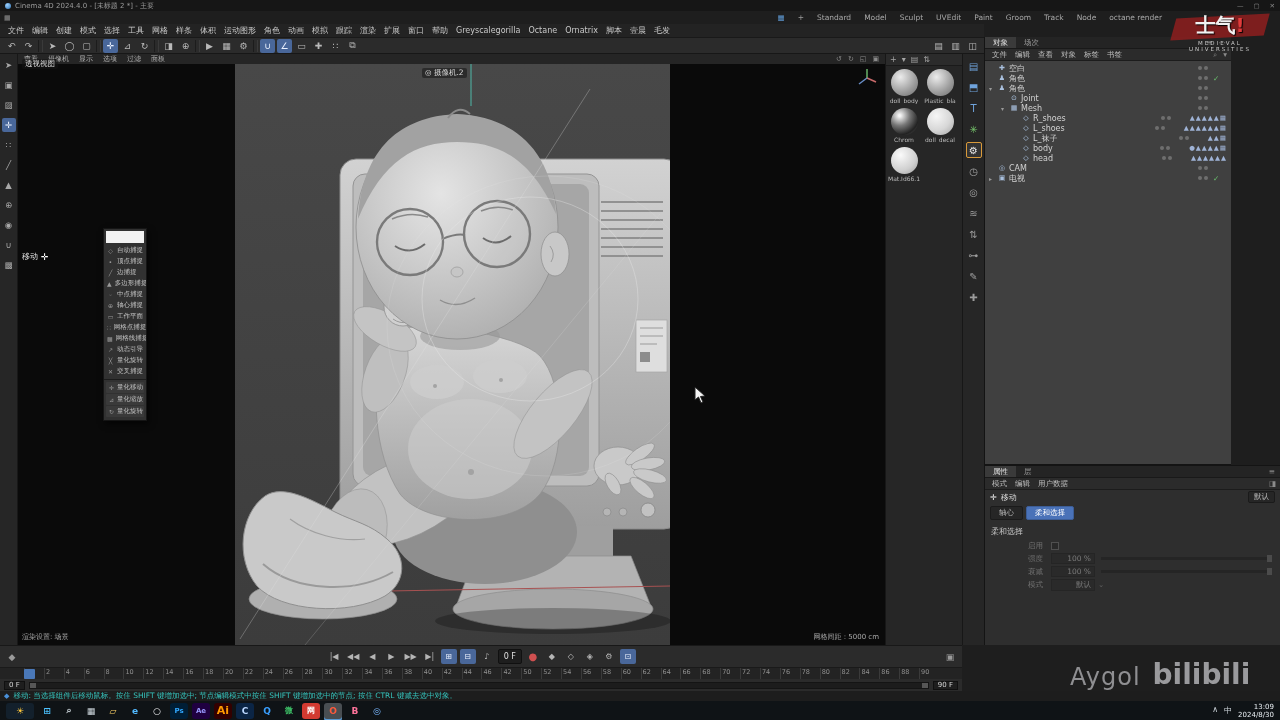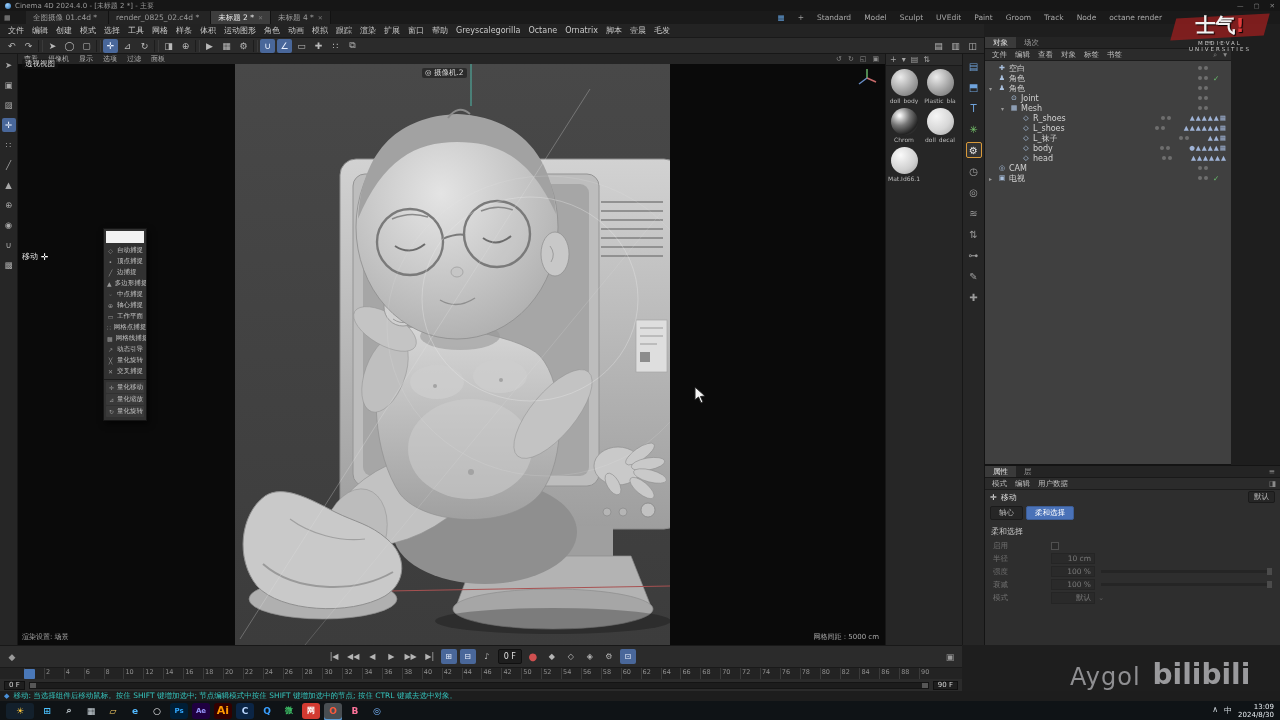--- a/index.html
+++ b/index.html
@@ -100,21 +100,21 @@
   
   #attrs{left:984px;top:465px;width:296px;height:180px;background:#2e2e2e;border-left:1px solid #141414;border-top:1px solid #141414}
   #attrtool{display:flex;align-items:center;height:14px;padding:0 5px;font-size:8px;color:#dcdcdc;background:#2e2e2e}
   #attrtool .tico{color:#e8e8e8;margin-right:4px}
   #attrtool .preset{margin-left:auto;background:#262626;border:1px solid #1a1a1a;padding:0 5px;font-size:7.5px;color:#bdbdbd;border-radius:2px}
   #subtabs{display:flex;gap:3px;padding:2px 5px}
   .stab{padding:1px 8px;font-size:7.5px;background:#262626;border:1px solid #1b1b1b;color:#b5b5b5;border-radius:2px}
   .stab.active{background:#4a72b8;color:#fff;border-color:#3c5d96}
   #attrsection{font-size:8px;color:#cfcfcf;padding:4px 6px 2px}
   .attr-row{display:flex;align-items:center;height:13px;padding:0 8px;font-size:7.5px;opacity:.45}
-  .attr-row .alabel{width:58px;padding-right:8px;color:#bdbdbd}
+  .attr-row .alabel{width:58px;text-align:right;padding-right:8px;color:#bdbdbd}
   .attr-row .acheck{display:none;width:8px;height:8px;border:1px solid #777;background:#252525}
   .attr-row .avalue{background:#262626;border:1px solid #1b1b1b;padding:0 3px;min-width:44px;text-align:right;color:#cfcfcf}
   .attr-row .aslider{display:none;flex:1;height:3px;background:#1c1c1c;margin-left:6px;position:relative}
   .attr-row .aslider::after{content:"";position:absolute;right:0;top:-2px;width:5px;height:7px;background:#6e6e6e}
   .attr-row .adrop{display:none;margin-left:3px;color:#9a9a9a}
   .attr-row[data-ctl="check"] .acheck{display:inline-block}
   .attr-row[data-ctl="slider"] .aslider{display:block}
   .attr-row[data-ctl="dropdown"] .adrop{display:inline}
 
   
@@ -166,42 +166,20 @@
   <div id="titlebar" class="abs">
     <span class="appdot"></span>
     <span>Cinema 4D 2024.4.0 - [未标题 2 *] - 主要</span>
     <span class="win">
       <span>—</span>
       <span>▢</span>
       <span>✕</span>
     </span>
   </div>
 
-  <div id="doctabs" class="abs">
-
-      <div class="tab">
-        <span>全图摄像 01.c4d *</span>
-        <span class="x"></span>
-      </div>
-
-      <div class="tab">
-        <span>render_0825_02.c4d *</span>
-        <span class="x"></span>
-      </div>
-
-      <div class="tab active">
-        <span>未标题 2 *</span>
-        <span class="x">✕</span>
-      </div>
-
-      <div class="tab">
-        <span>未标题 4 *</span>
-        <span class="x">✕</span>
-      </div>
-    </div>
   <div class="abs" style="left:0;top:11px;height:13px;display:flex;align-items:center;padding-left:4px;width:24px">
     <span style="font-size:7px;color:#8a8a8a">▦</span>
   </div>
   <div class="abs" style="left:auto;top:11px"></div>
   <div id="layouts">
     <span class="layouticon">▦</span>
     <span style="color:#9d9d9d">+</span>
     <span style="display:flex;gap:13px">
 
     <span>Standard</span>
@@ -846,26 +824,20 @@
       </div>
     <div id="attrsection">柔和选择</div>
     <div>
 
         <div class="attr-row" data-ctl="check">
           <span class="alabel">启用</span>
           <span class="acheck"></span>
 
         </div>
 
-        <div class="attr-row" data-ctl="num">
-          <span class="alabel">半径</span>
-
-          <span class="avalue">10 cm</span>
-
-        </div>
 
 
         <div class="attr-row" data-ctl="slider">
           <span class="alabel">强度</span>
 
           <span class="avalue">100 %</span>
 
           <span class="aslider"></span>
         </div>
 

